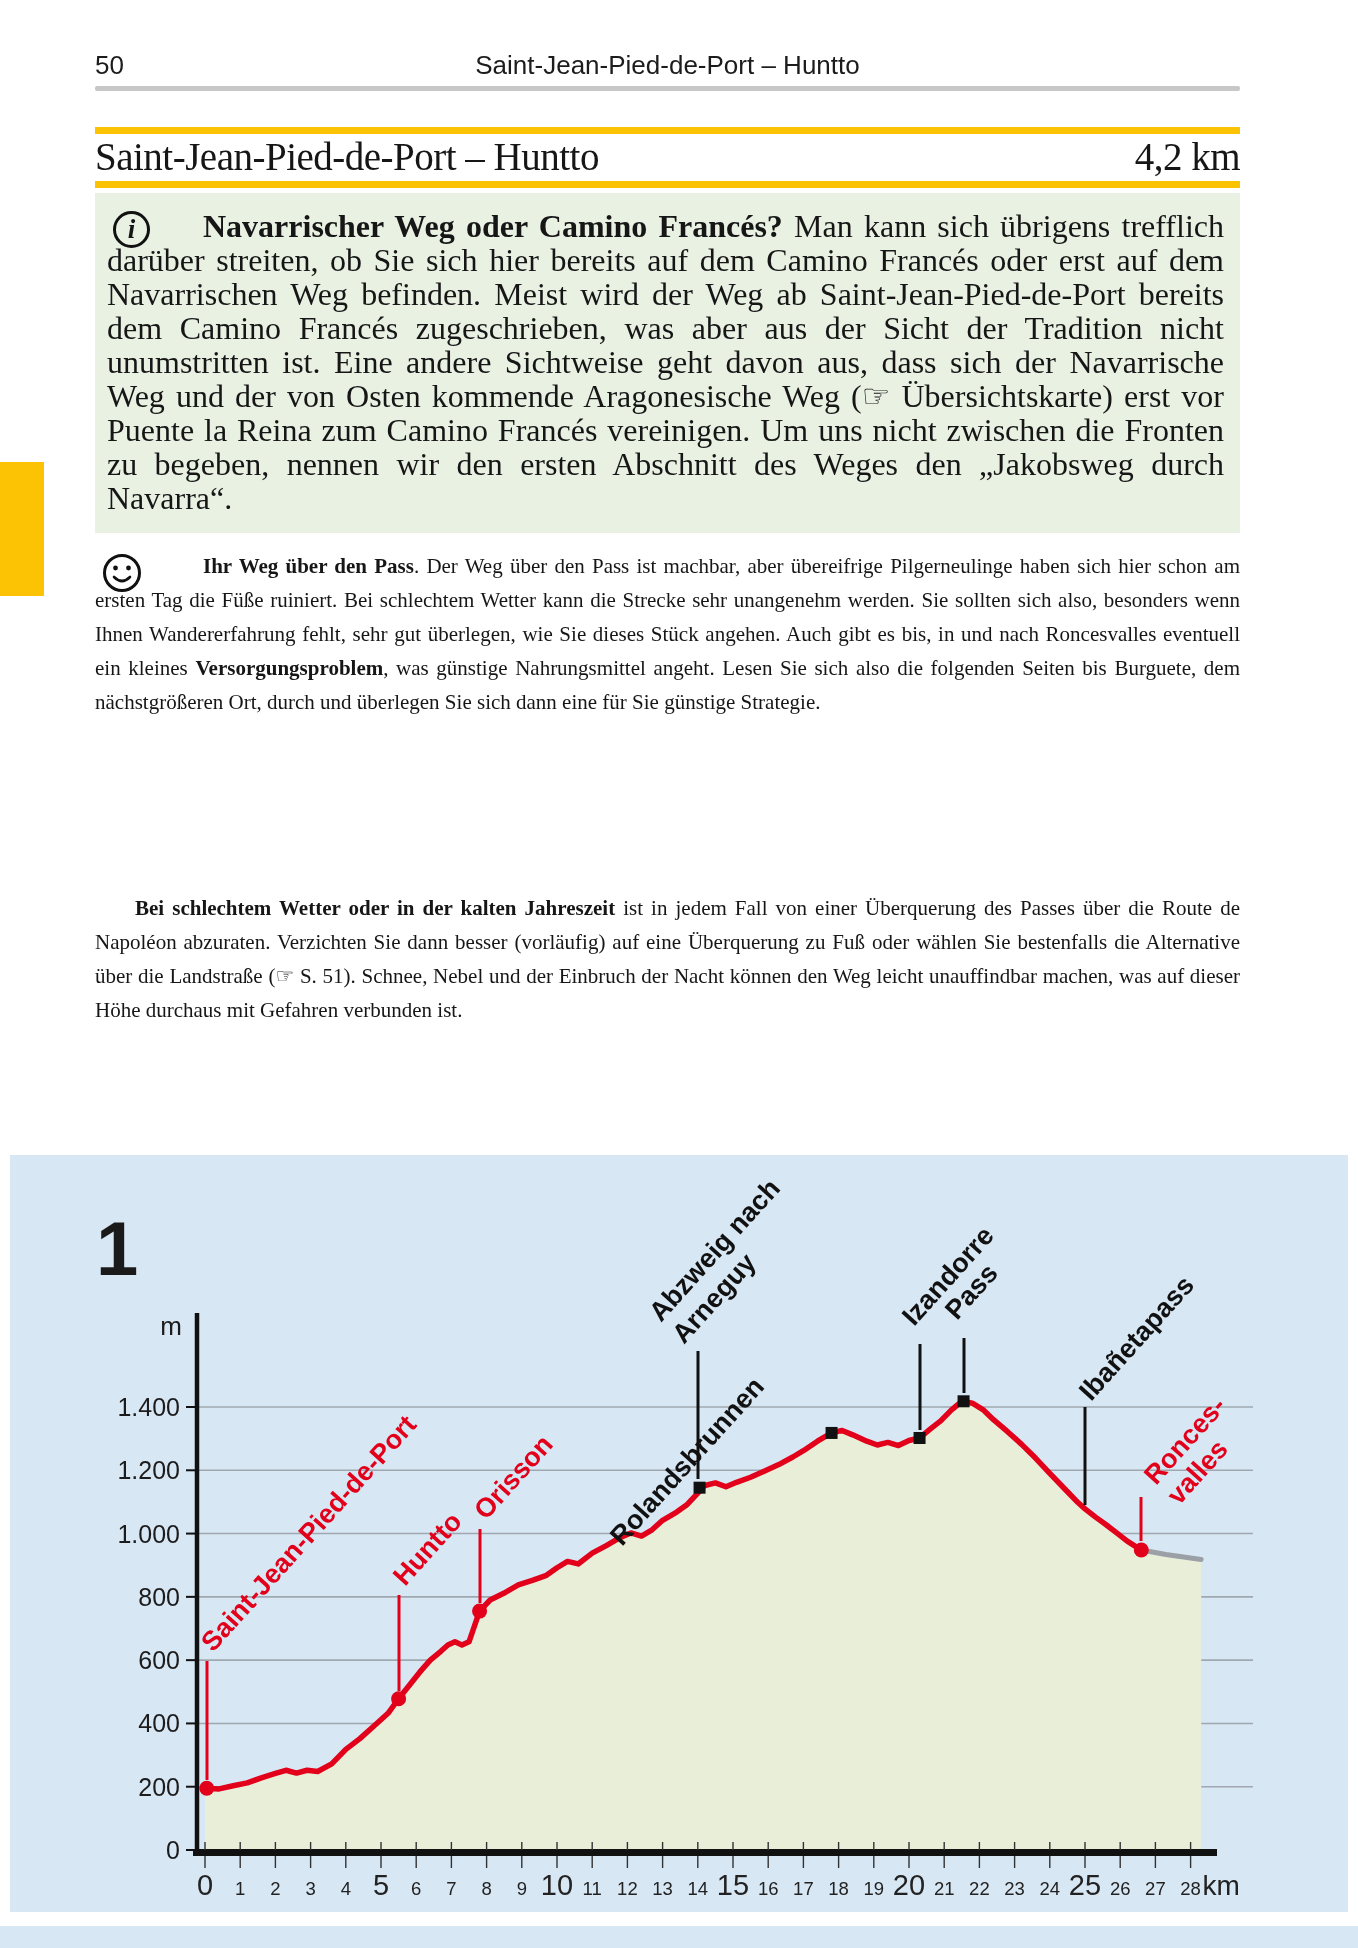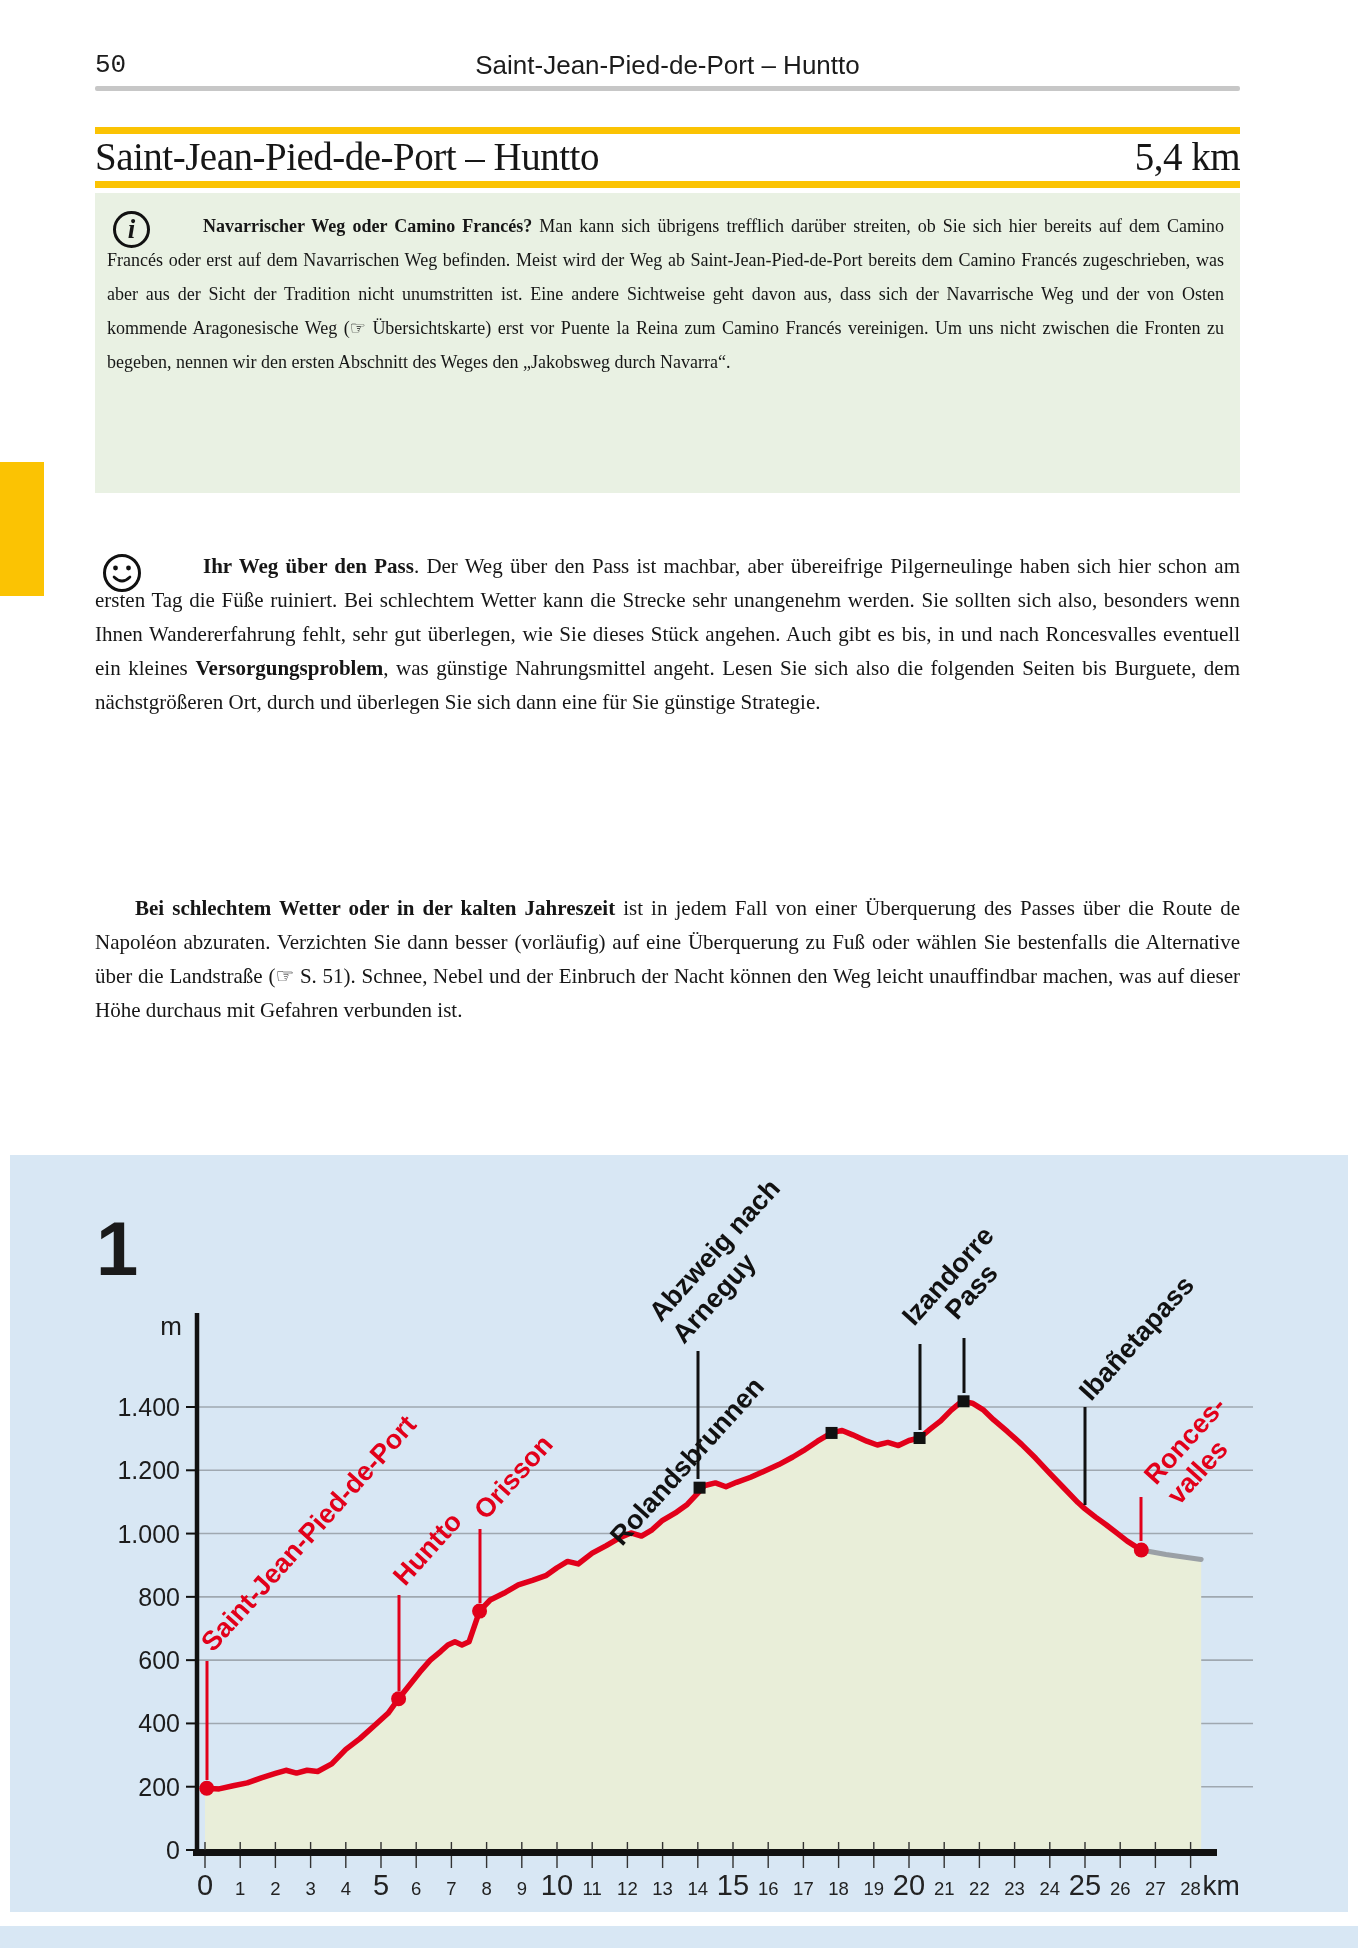--- a/index.html
+++ b/index.html
@@ -3,29 +3,29 @@
 <meta charset="utf-8">
 <style>
   html,body{margin:0;padding:0;}
   body{
     width:1358px;height:1948px;position:relative;background:#ffffff;
     font-family:"Liberation Serif",serif;color:#161616;overflow:hidden;
   }
   .abs{position:absolute;}
   
   .pageheader{left:95px;top:50px;width:1145px;height:34px;font-family:"Liberation Sans",sans-serif;font-size:26px;color:#1c1c1c;}
-  .pagenum{position:absolute;left:0;top:0;font-family:Liberation Mono, monospace;}
+  .pagenum{position:absolute;left:0;top:0;}
   .runtitle{position:absolute;left:0;width:100%;text-align:center;top:0;}
   .grayrule{left:95px;top:86px;width:1145px;height:5px;background:#c7c7c7;border-radius:2px;}
   
   .ybar{left:95px;width:1145px;height:7px;background:#fbc303;}
   .sectionrow{left:95px;top:134px;width:1145px;height:46px;display:flex;justify-content:space-between;align-items:baseline;font-size:39px;letter-spacing:-0.5px;}
   
   .infobox{left:95px;top:193px;width:1145px;min-height:300px;background:#e9f1e3;box-sizing:border-box;padding:16px 16px 18px 12px;}
-  .infobox .ptext{font-size:18px;line-height:34px;text-align:justify;text-indent:96px;}
+  .infobox .ptext{font-size:32px;line-height:34px;text-align:justify;text-indent:96px;}
   .infoicon{position:absolute;left:18px;top:18px;width:37px;height:37px;border:3px solid #111;border-radius:50%;box-sizing:border-box;
     display:flex;align-items:center;justify-content:center;font-family:"Liberation Serif",serif;font-style:italic;font-weight:bold;font-size:27px;line-height:1;}
   
   .para{left:95px;width:1145px;font-size:21px;line-height:34px;text-align:justify;}
   .p-smiley{top:549px;}
   .p-smiley .ptext{text-indent:108px;}
   .p-weather{top:891px;}
   .p-weather .ptext{text-indent:40px;}
   .smiley{position:absolute;left:6px;top:3px;width:42px;height:42px;}
   
@@ -39,21 +39,21 @@
 
 <div class="abs pageheader">
   <span class="runtitle">Saint-Jean-Pied-de-Port – Huntto</span>
   <span class="pagenum">50</span>
 </div>
 <div class="abs grayrule"></div>
 
 <div class="abs ybar" style="top:127px"></div>
 <div class="abs sectionrow">
   <span>Saint-Jean-Pied-de-Port – Huntto</span>
-  <span>5,4 km</span>
+  <span>4,2 km</span>
 </div>
 <div class="abs ybar" style="top:181px"></div>
 
 <div class="abs infobox">
   <span class="infoicon">i</span>
   <div class="ptext"><span style="font-weight: bold;">Navarrischer Weg oder Camino Francés?</span><span> Man kann sich übrigens trefflich darüber streiten, ob Sie sich hier bereits auf dem Camino Francés oder erst auf dem Navarrischen Weg befinden. Meist wird der Weg ab Saint-Jean-Pied-de-Port bereits dem Camino Francés zugeschrieben, was aber aus der Sicht der Tradition nicht unumstritten ist. Eine andere Sichtweise geht davon aus, dass sich der Navarrische Weg und der von Osten kommende Aragonesische Weg (☞ Übersichtskarte) erst vor Puente la Reina zum Camino Francés vereinigen. Um uns nicht zwischen die Fronten zu begeben, nennen wir den ersten Abschnitt des Weges den „Jakobsweg durch Navarra“.</span></div>
 </div>
 
 <div class="abs para p-smiley">
   <svg class="smiley" viewBox="0 0 42 42">

